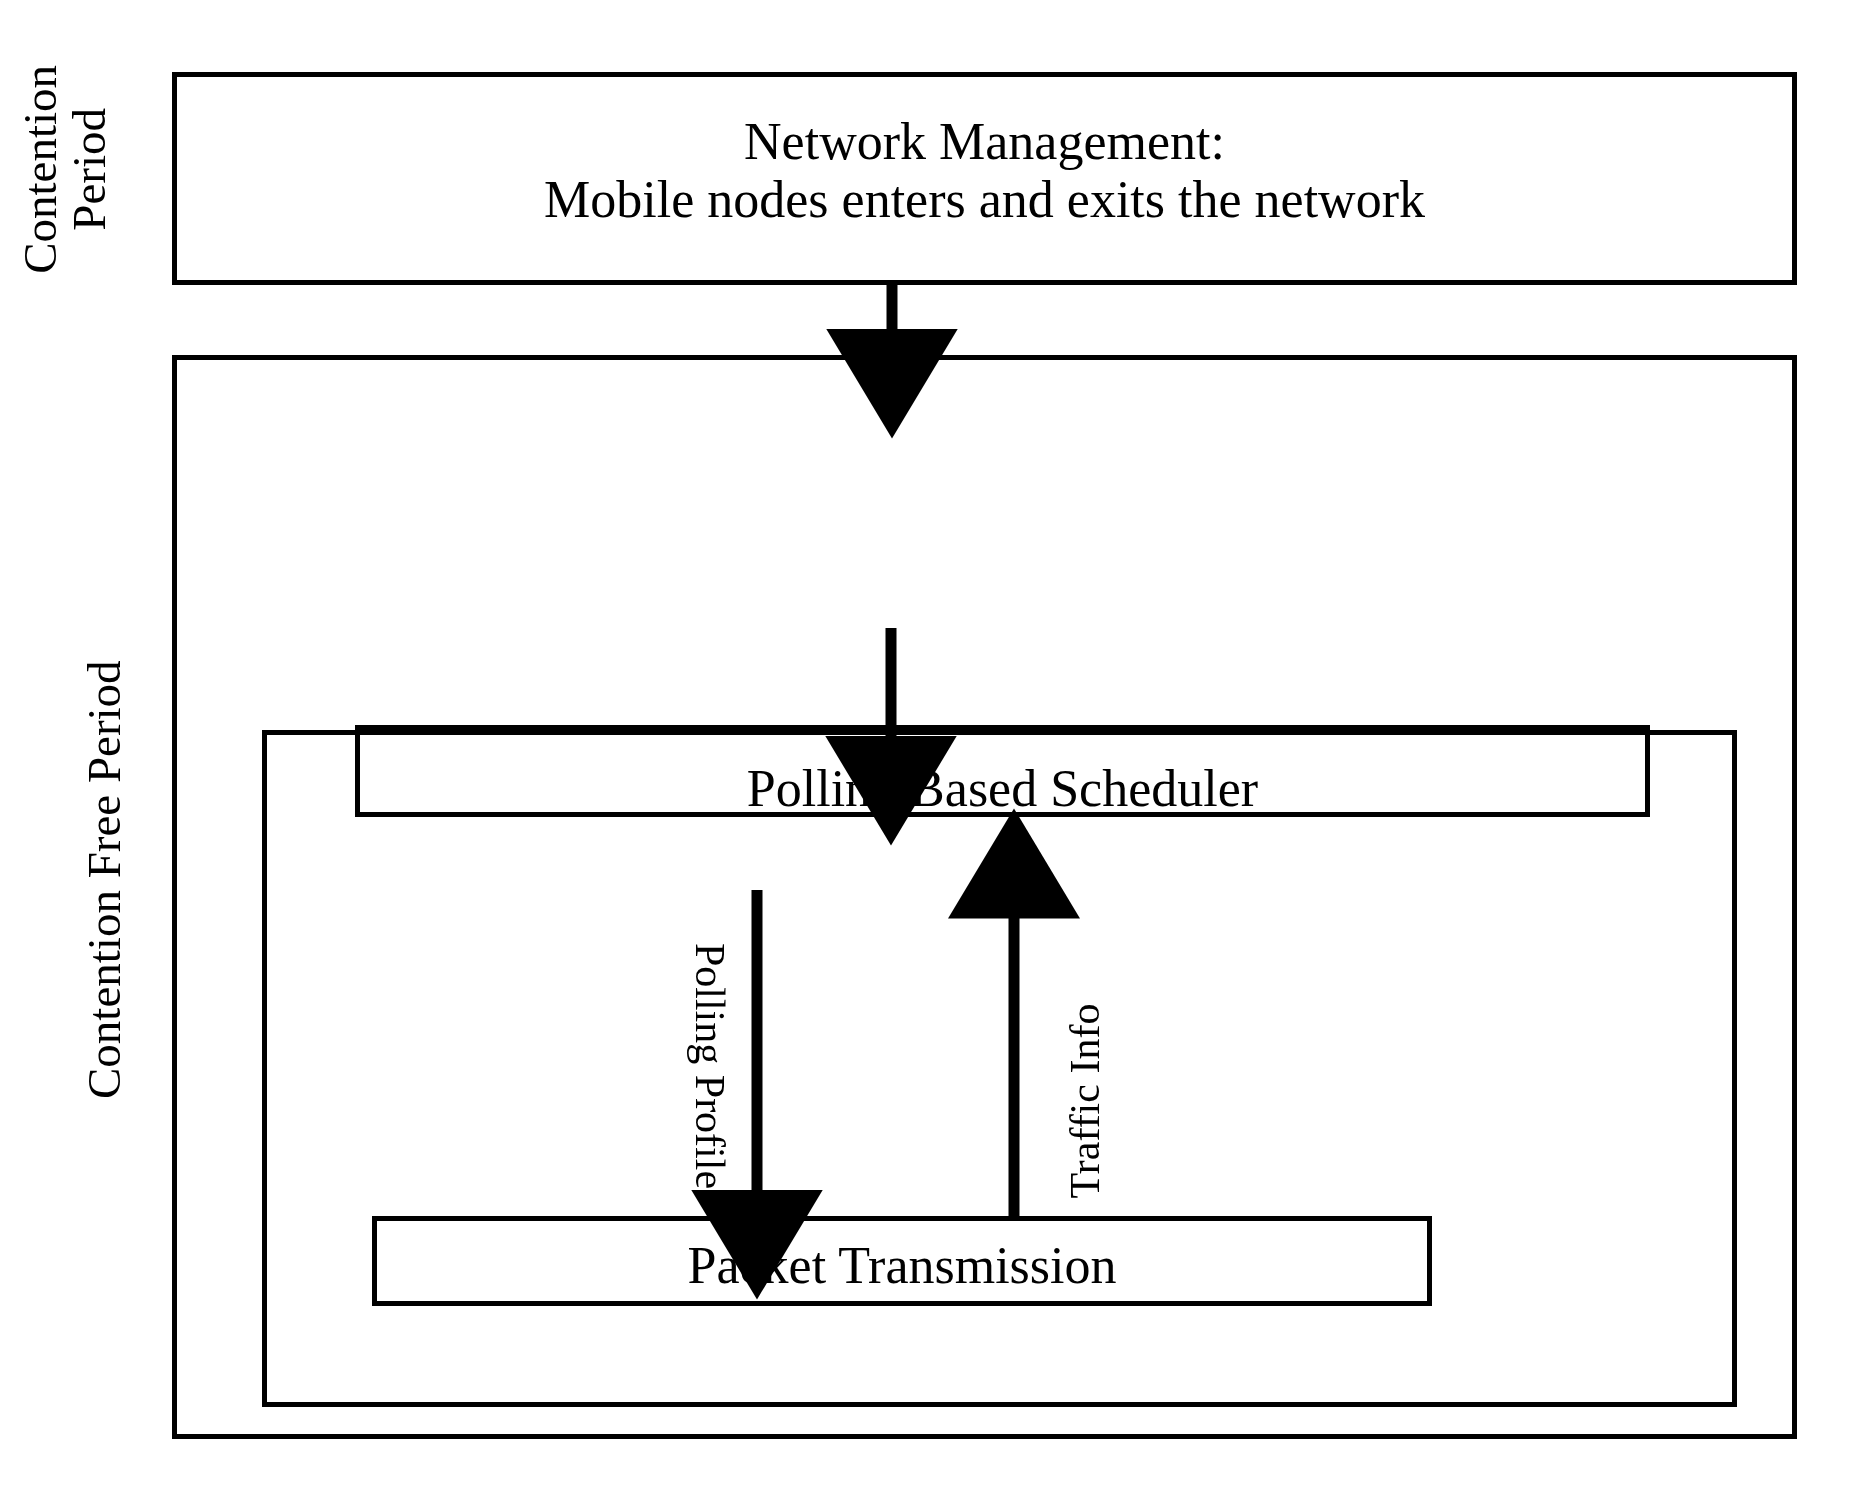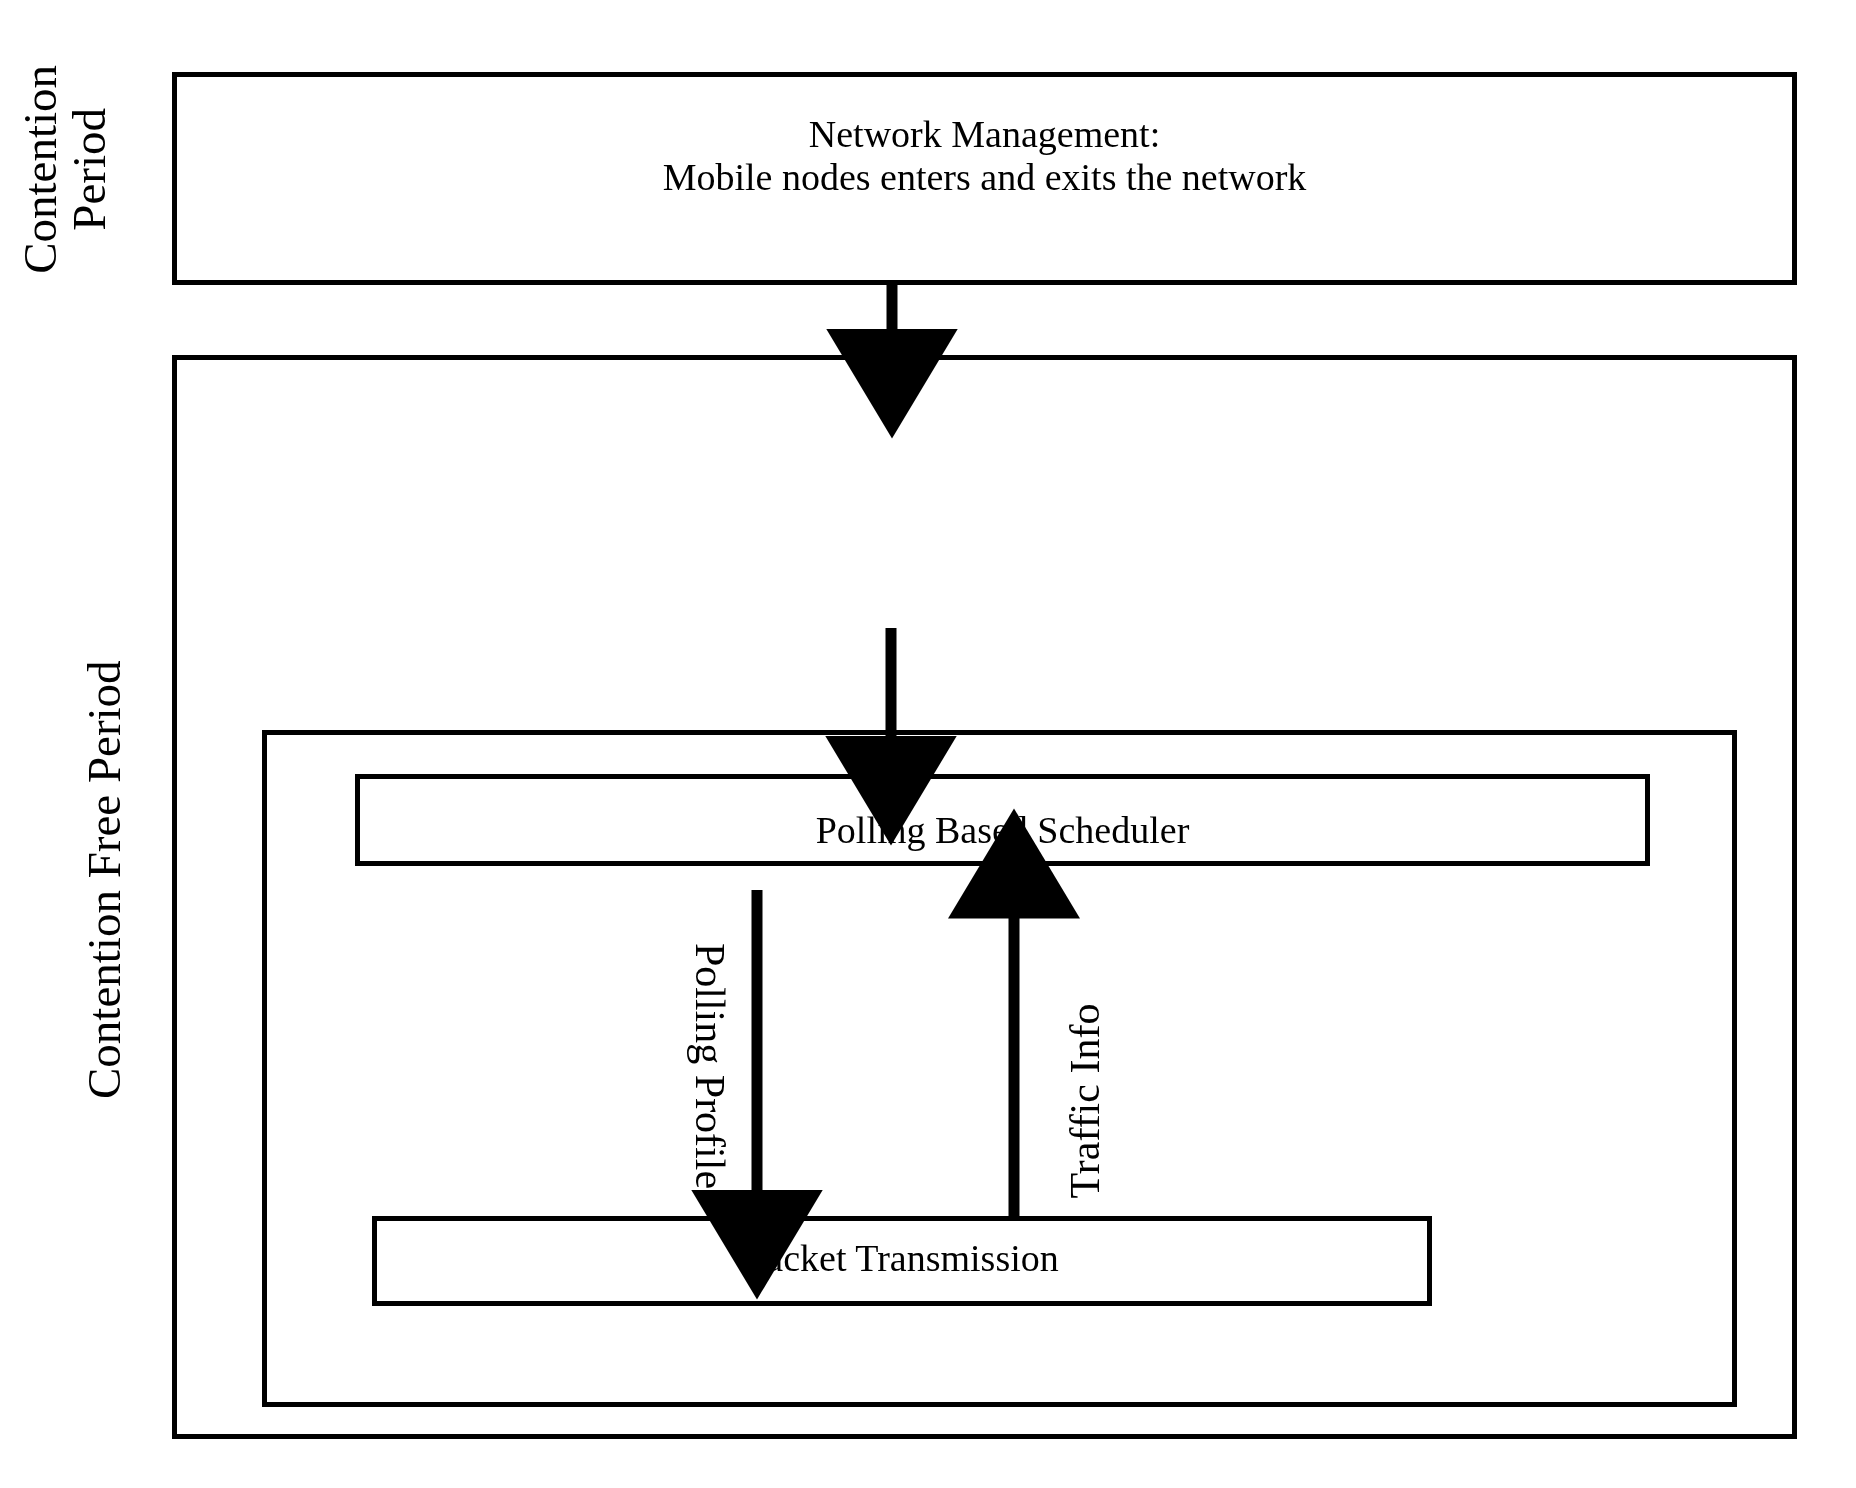--- a/index.html
+++ b/index.html
@@ -24,21 +24,21 @@
     border: 5px solid #000000;
     box-sizing: border-box;
     background: transparent;
   }
   .boxtext {
     position: absolute;
     left: 0;
     right: 0;
     text-align: center;
     line-height: 1.12;
-    font-size: 38px;
+    font-size: 52px;
     white-space: pre-line;
     color: #000;
   }
   
   .side-label {
     position: absolute;
     transform-origin: 50% 50%;
     text-align: center;
     line-height: 1.05;
     font-size: 47px;
@@ -81,21 +81,21 @@
   <div class="box" style="left: 172px; top: 72px; width: 1625px; height: 213px;">
     <div class="boxtext" style="top: 36px;">Network Management:
 Mobile nodes enters and exits the network</div>
   </div>
 
   <div class="box" style="left: 172px; top: 355px; width: 1625px; height: 1084px;"></div>
 
 
   <div class="box" style="left: 262px; top: 730px; width: 1475px; height: 677px;"></div>
 
-  <div class="box" style="left: 355px; top: 774px; width: 1295px; height: 92px;">
+  <div class="box" style="left: 355px; top: 725px; width: 1295px; height: 92px;">
     <div class="boxtext" style="top: 30px;">Polling Based Scheduler</div>
   </div>
 
   <div class="box" style="left: 372px; top: 1216px; width: 1060px; height: 90px;">
     <div class="boxtext" style="top: 16px;">Packet Transmission</div>
   </div>
 
   <svg id="arrows" viewBox="0 0 1856 1488" xmlns="http://www.w3.org/2000/svg">
     <defs>
       <marker id="ah-down" markerWidth="14" markerHeight="12" refX="1.5" refY="6" orient="auto" markerUnits="strokeWidth">

